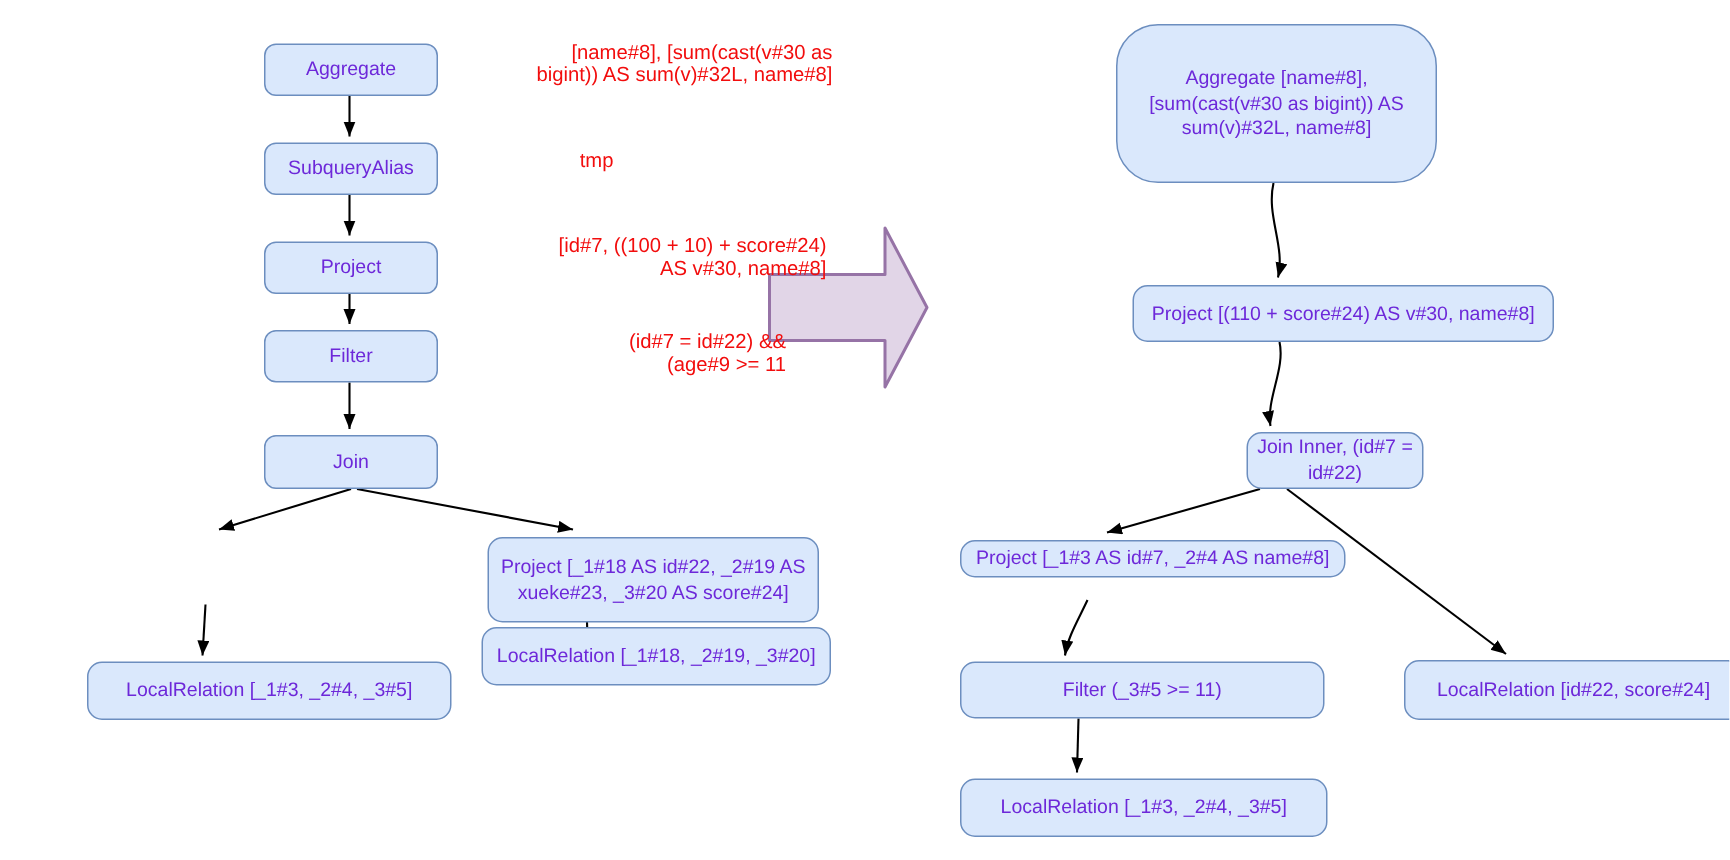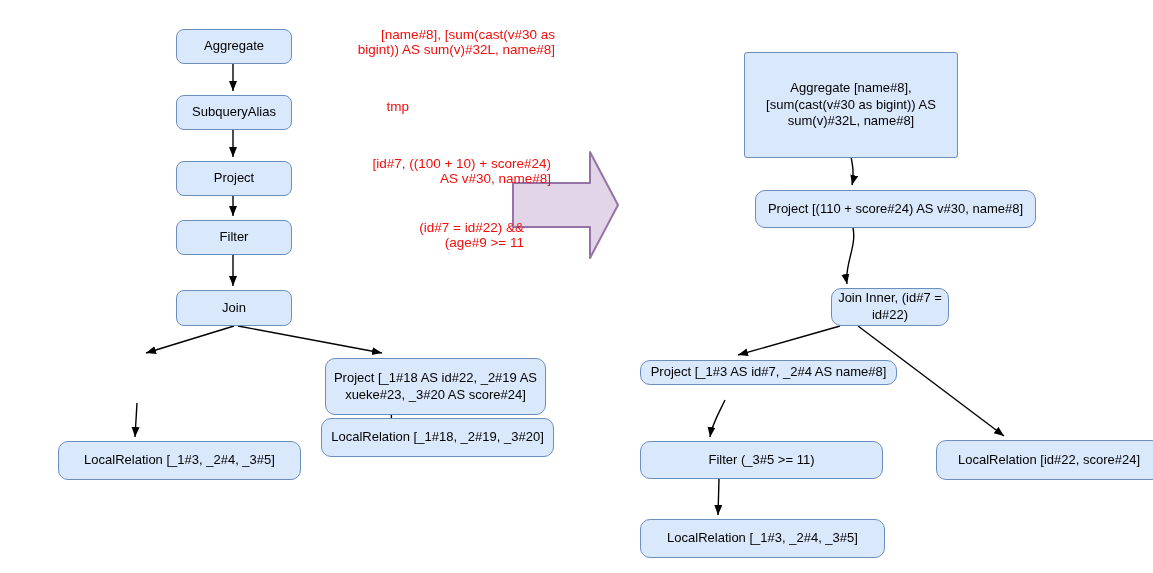--- a/index.html
+++ b/index.html
@@ -26,26 +26,26 @@
     stroke:var(--big-arrow-border,#9673a6);
     stroke-width:2;
     stroke-linejoin:round;
   }
   .node{
     position:absolute;box-sizing:border-box;
     background:var(--node-fill,#dae8fc);
     border:1.4px solid var(--node-border,#6c8ebf);
     border-radius:8px;
     display:flex;align-items:center;justify-content:center;
-    text-align:center;color:#000000;
+    text-align:center;color:#6d28d9;
     font-size:13px;line-height:1.3;
     padding:2px 4px;
   }
   .node .label{white-space:pre-line;}
-  .node.round-lg{border-radius:3px;margin-top:36px;}
+  .node.round-lg{border-radius:28px;}
   .node.round-md{border-radius:10px;margin-left:43px;}
   .annotation{
     position:absolute;box-sizing:border-box;
     color:var(--annotation-text,#f20d0d);
     font-size:13.5px;line-height:1.12;
     text-align:right;white-space:pre-line;
   }
 </style>
 </head>
 <body>

